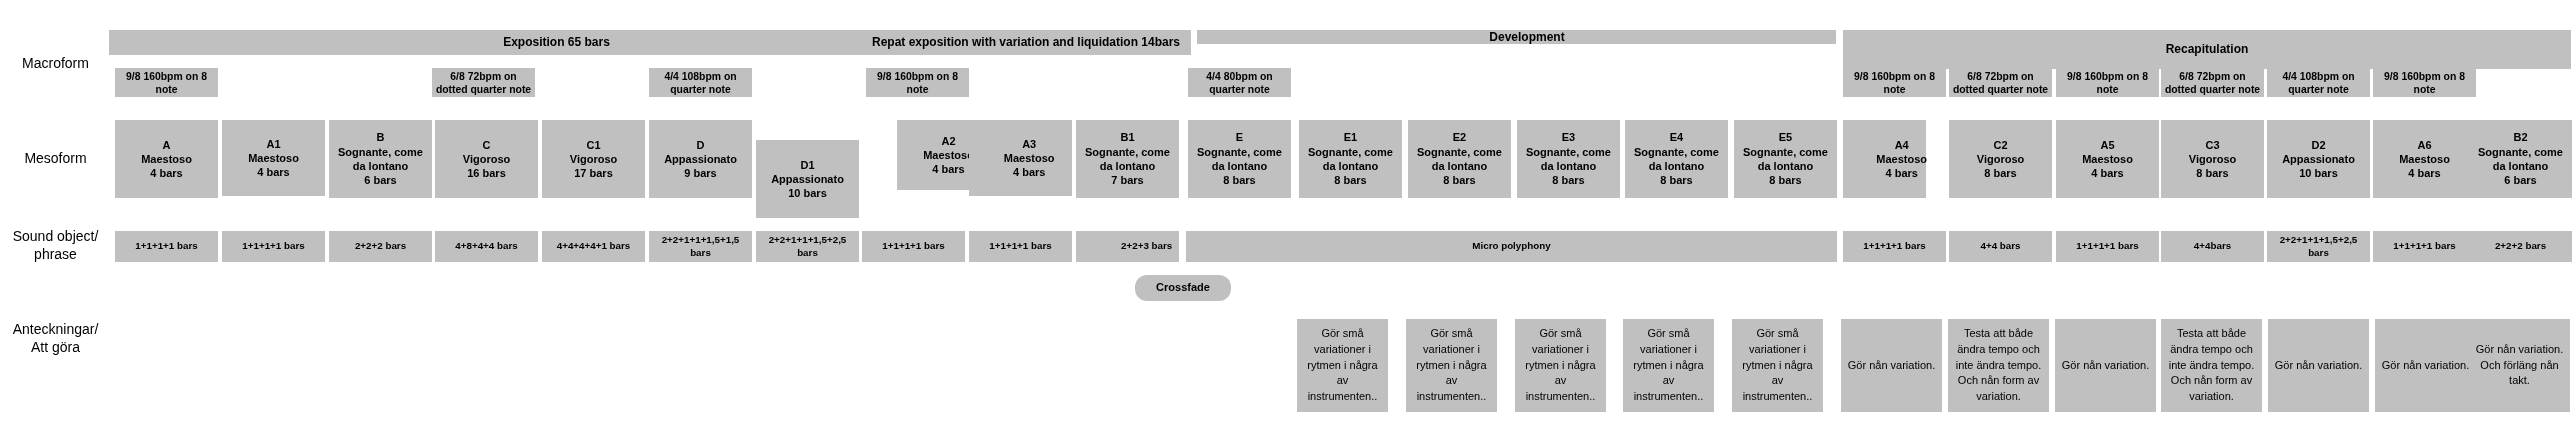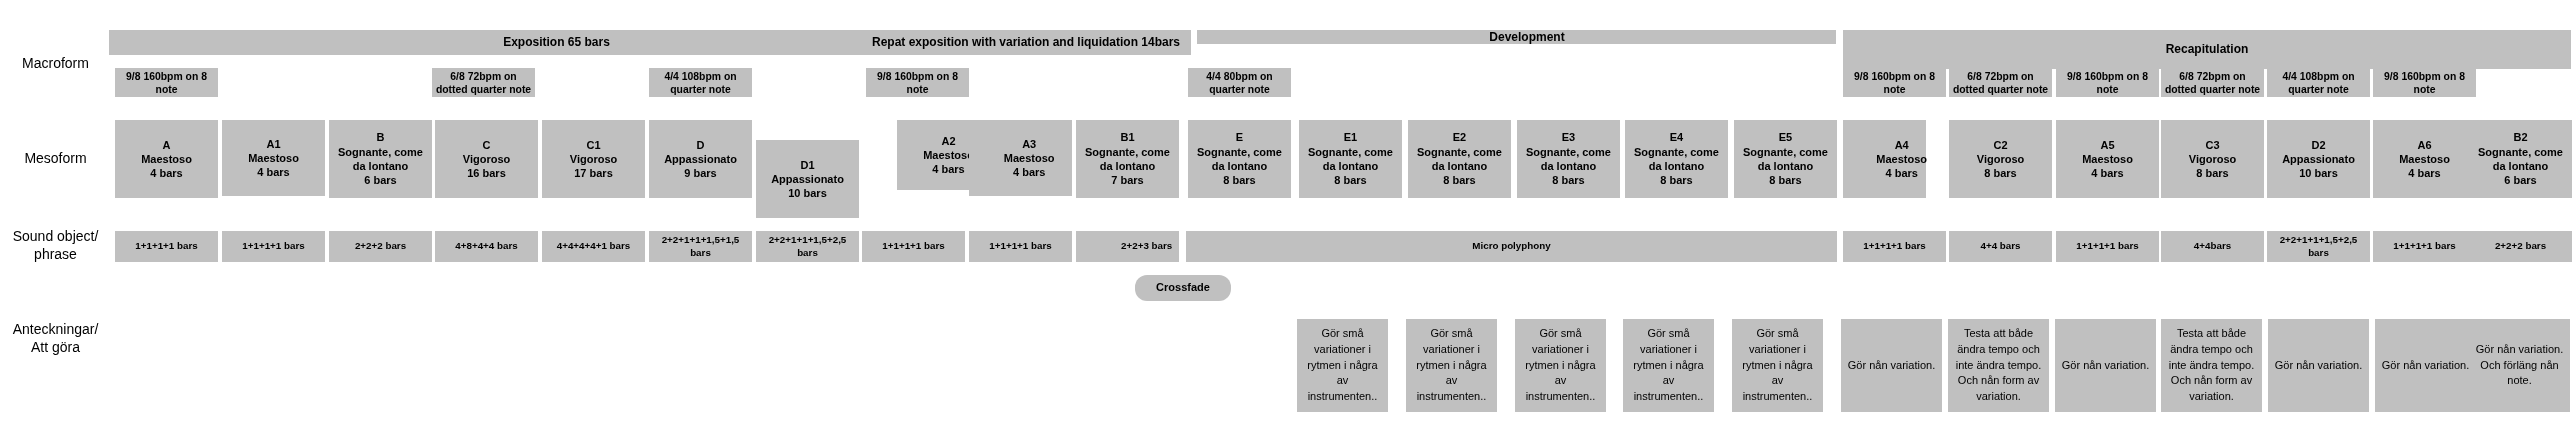--- a/index.html
+++ b/index.html
@@ -210,17 +210,17 @@
       <div class="cell note-cell" style="left: 1406px; width: 91px; top: 319px; height: 93px;">Gör små variationer i rytmen i några av instrumenten..</div>
       <div class="cell note-cell" style="left: 1515px; width: 91px; top: 319px; height: 93px;">Gör små variationer i rytmen i några av instrumenten..</div>
       <div class="cell note-cell" style="left: 1623px; width: 91px; top: 319px; height: 93px;">Gör små variationer i rytmen i några av instrumenten..</div>
       <div class="cell note-cell" style="left: 1732px; width: 91px; top: 319px; height: 93px;">Gör små variationer i rytmen i några av instrumenten..</div>
       <div class="cell note-cell" style="left: 1841px; width: 101px; top: 319px; height: 93px;">Gör nån variation.</div>
       <div class="cell note-cell" style="left: 1948px; width: 101px; top: 319px; height: 93px;">Testa att både ändra tempo och inte ändra tempo. Och nån form av variation.</div>
       <div class="cell note-cell" style="left: 2055px; width: 101px; top: 319px; height: 93px;">Gör nån variation.</div>
       <div class="cell note-cell" style="left: 2161px; width: 101px; top: 319px; height: 93px;">Testa att både ändra tempo och inte ändra tempo. Och nån form av variation.</div>
       <div class="cell note-cell" style="left: 2268px; width: 101px; top: 319px; height: 93px;">Gör nån variation.</div>
       <div class="cell note-cell" style="left: 2375px; width: 101px; top: 319px; height: 93px;">Gör nån variation.</div>
-      <div class="cell note-cell" style="left: 2469px; width: 101px; top: 319px; height: 93px;">Gör nån variation. Och förläng nån note.</div>
+      <div class="cell note-cell" style="left: 2469px; width: 101px; top: 319px; height: 93px;">Gör nån variation. Och förläng nån takt.</div>
     </div>
 
 </div>
 
 
 </body></html>

